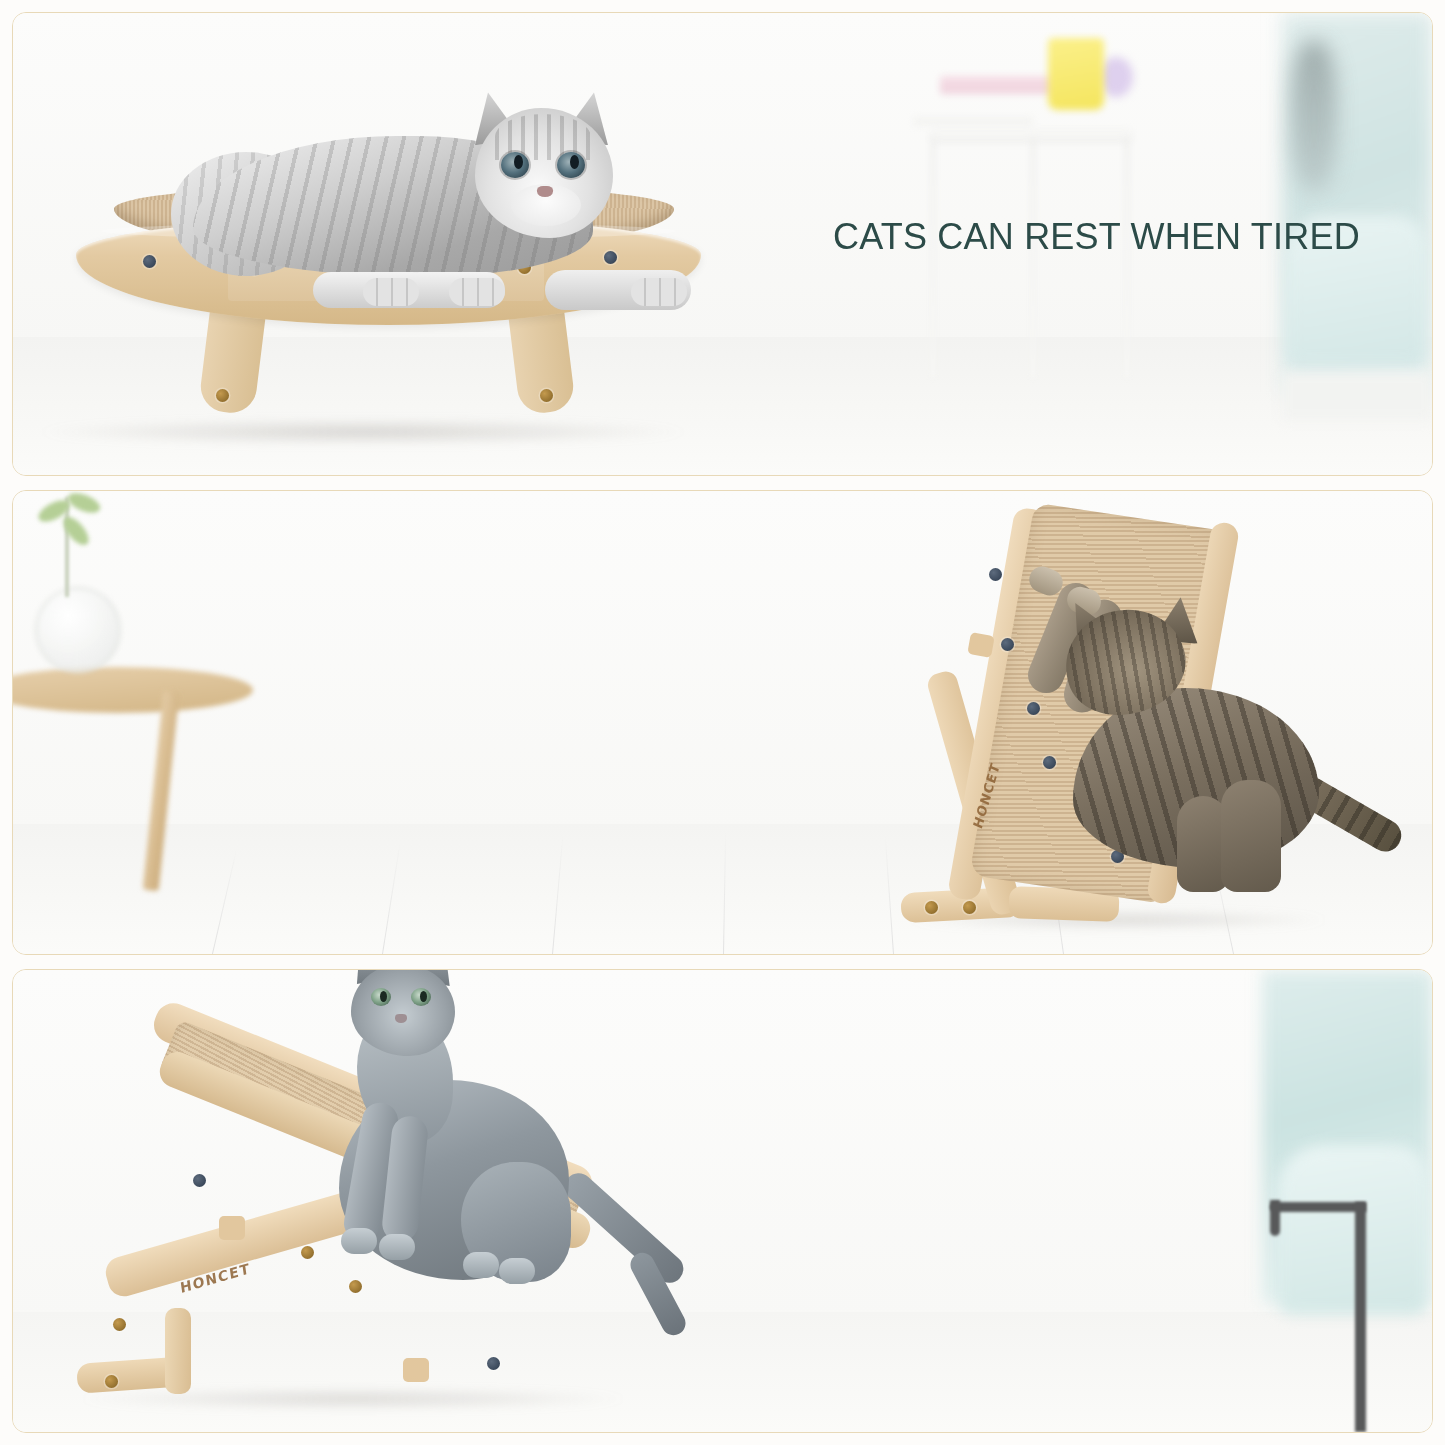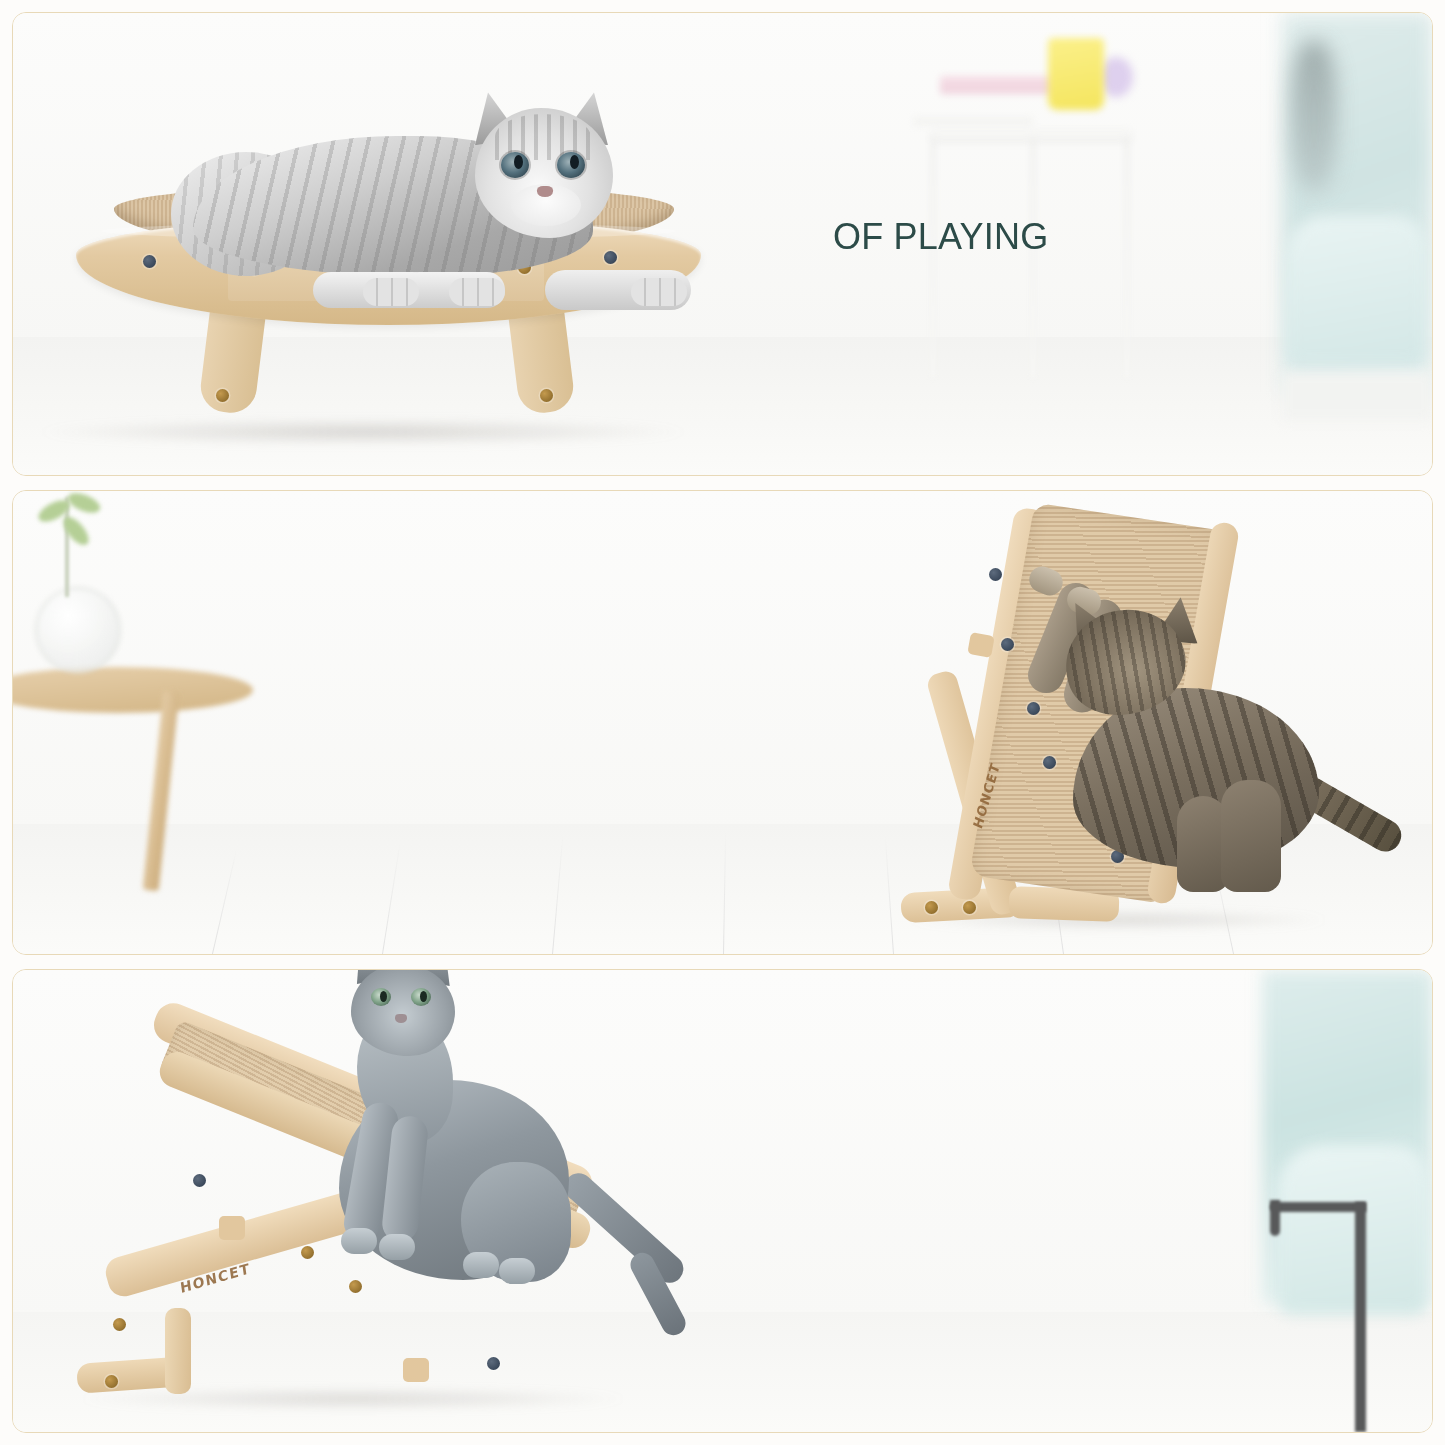--- a/index.html
+++ b/index.html
@@ -698,21 +698,21 @@
           <i></i>
         </div>
       <div class="c1-eye r">
           <i></i>
         </div>
       <div class="c1-nose"></div>
     </div>
 
     <div class="textblock" id="t1">
       <div class="subline">
-        <span>OF PLAYING</span>
+        <span>CATS CAN REST WHEN TIRED</span>
       </div>
     </div>
   </section>
 
   <section class="panel" id="panel2">
     <div class="scene">
       <div class="wall"></div>
       <div class="floor">
         <div class="floor-lines">
           <i style="left:14%;  height:84%; transform:rotate(13deg);"></i>

